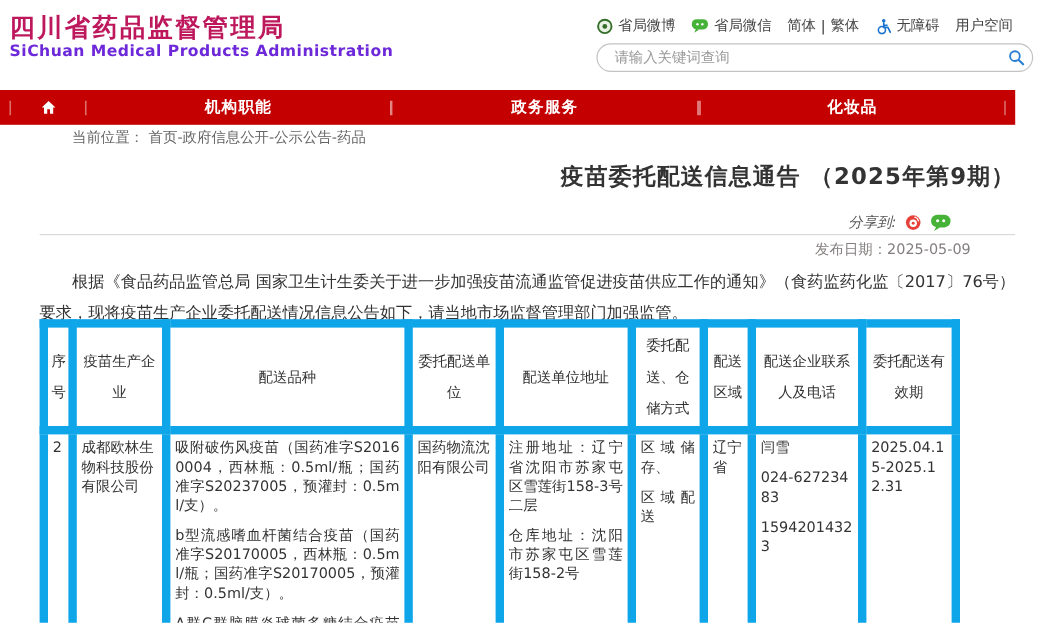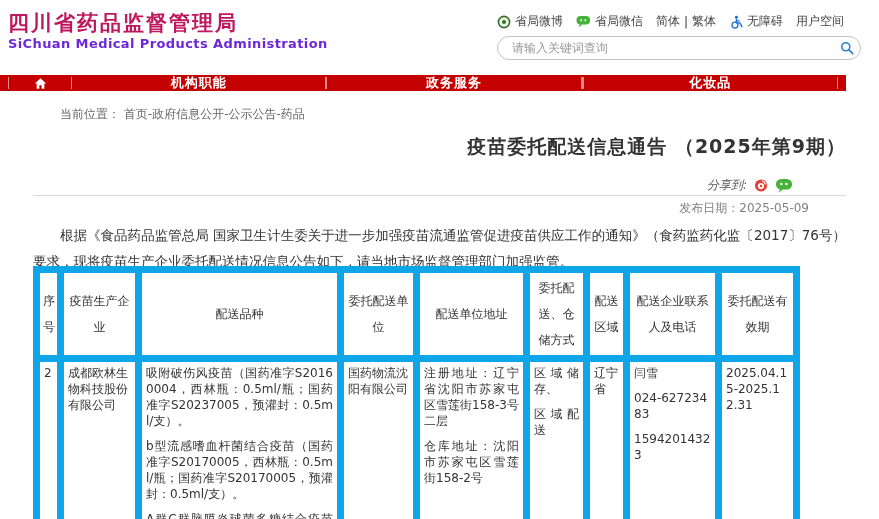--- a/index.html
+++ b/index.html
@@ -13,21 +13,21 @@
   .logo-title{font-size:21px;font-weight:bold;color:#be185d;letter-spacing:2px;}
   .logo-sub{font-size:13px;font-weight:bold;color:#6d28d9;letter-spacing:0.4px;margin-top:2px;}
   .top-links{position:absolute;left:497px;top:13px;display:flex;align-items:center;gap:13px;font-size:12px;color:#444;white-space:nowrap;}
   .top-link{display:flex;align-items:center;gap:4px;cursor:pointer;}
   .sep-dark{color:#333;}
   .searchbar{position:absolute;left:497px;top:36px;width:362px;height:22px;border:1px solid #c3c3c3;border-radius:12px;display:flex;align-items:center;background:#fff;}
   .searchbar input{flex:1;border:none;outline:none;background:transparent;font-size:12px;color:#333;padding:0 6px 0 14px;font-family:inherit;}
   .searchbar input::placeholder{color:#999;}
   .search-btn{width:26px;height:100%;display:flex;align-items:center;justify-content:center;cursor:pointer;}
   
-  .nav{position:absolute;left:0;top:75px;right:33px;height:16px;background:#c40000;display:flex;align-items:center;}
+  .nav{position:absolute;left:0;top:75px;right:33px;height:29px;background:#c40000;display:flex;align-items:center;}
   .nav-sep{width:1px;height:12px;background:rgba(255,255,255,0.55);}
   .nav-home{width:62px;display:flex;align-items:center;justify-content:center;cursor:pointer;}
   .nav-item{flex:1;text-align:center;color:#fff;font-size:13px;font-weight:bold;letter-spacing:1px;cursor:pointer;line-height:22px;}
   
   .breadcrumb{position:absolute;left:60px;top:106px;font-size:12px;color:#666;}
   
   .page-title{position:absolute;left:24px;right:33px;top:134px;text-align:right;font-size:19px;font-weight:bold;color:#333;letter-spacing:1px;}
   .share-row{position:absolute;top:177px;left:33px;right:86px;text-align:right;font-size:12px;color:#555;display:flex;justify-content:flex-end;align-items:center;gap:6px;font-style:italic;}
   .divider{position:absolute;top:195px;left:33px;right:33px;height:1px;background:#d9d9d9;}
   .pub-date{position:absolute;top:200px;left:33px;right:70px;text-align:right;font-size:12px;color:#847f7f;}

